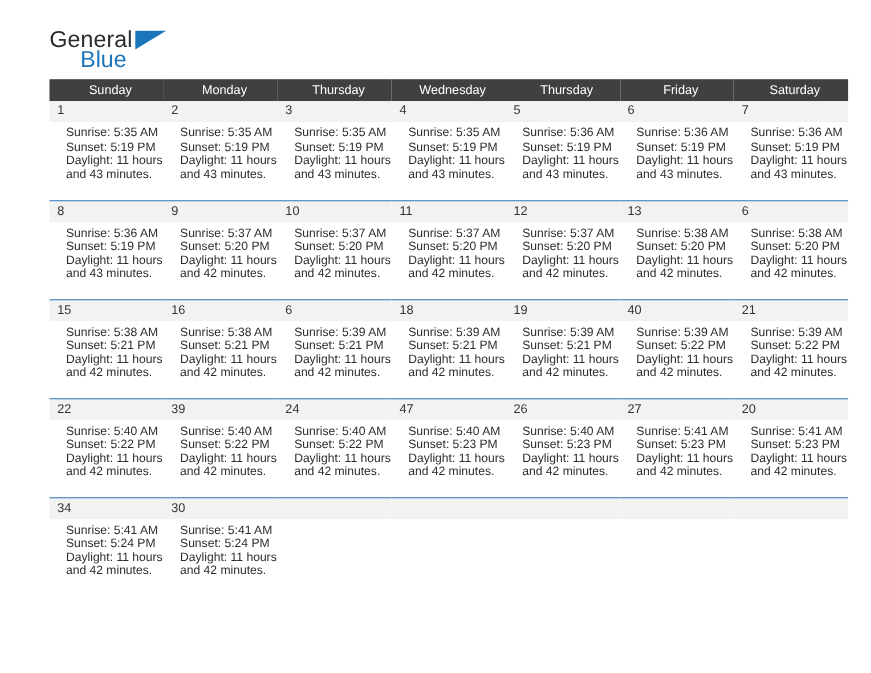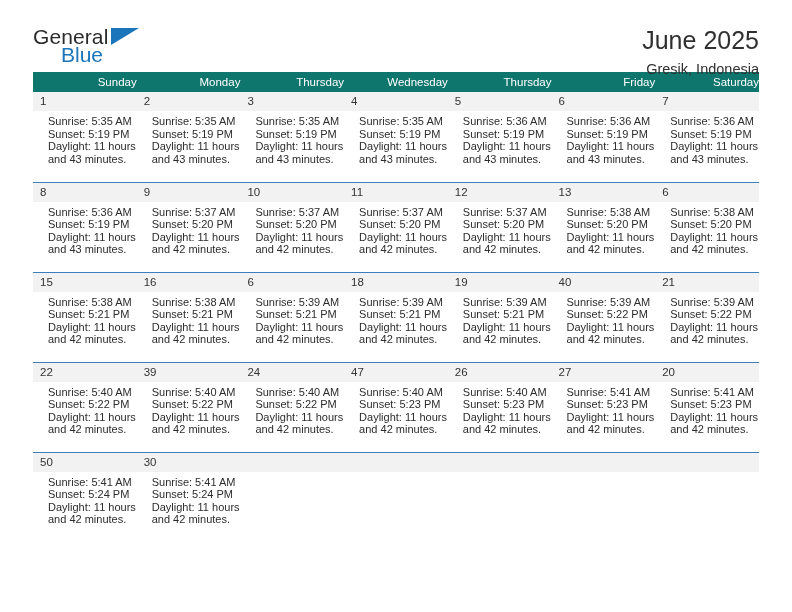--- a/index.html
+++ b/index.html
@@ -12,21 +12,21 @@
     width: 792px;
     height: 612px;
     font-family: "Liberation Sans", sans-serif;
     color: #222222;
     overflow: hidden;
   }
   .page {
     width: 792px;
     height: 489px;
     position: relative;
-    padding: 0 33px;
+    padding: 0 45px;
   }
 
   
   .top-bar {
     display: flex;
     align-items: flex-start;
     justify-content: space-between;
     height: 72px;
     padding-top: 26px;
   }
@@ -75,25 +75,25 @@
     line-height: 1.15;
   }
 
   
   .cal {
     width: 726px;
     border-collapse: collapse;
     table-layout: fixed;
   }
   .cal th {
-    background: #0f766e;
+    background: #404040;
     color: #ffffff;
     font-size: 11.5px;
     font-weight: normal;
-    text-align: right;
+    text-align: center;
     padding: 4px 0 4px 7px;
     height: 19px;
     border: none;
   }
   .cal td {
     vertical-align: top;
     padding: 0;
     border: none;
     width: 103.71px;
     height: 90px;
@@ -131,24 +131,20 @@
 <div class="page">
 
   <div class="top-bar">
 
     <div class="logo">
       <span class="logo-general">General</span>
       <span class="logo-triangle"></span>
       <span class="logo-blue">Blue</span>
     </div>
 
-    <div class="title-block">
-      <h1 class="cal-title">June 2025</h1>
-      <p class="cal-sub">Gresik, Indonesia</p>
-    </div>
 
   </div>
 
   <table class="cal">
     <thead>
       <tr id="weekday-row">
           <th>Sunday</th>
           <th>Monday</th>
           <th>Thursday</th>
           <th>Wednesday</th>
@@ -413,21 +409,21 @@
             <div class="cellbody">
               <div>Sunrise: 5:41 AM</div>
               <div>Sunset: 5:23 PM</div>
               <div>Daylight: 11 hours</div>
               <div>and 42 minutes.</div>
             </div>
           </td>
         </tr>
         <tr class="week-row">
           <td class="">
-            <div class="daynum">50</div>
+            <div class="daynum">34</div>
             <div class="cellbody">
               <div>Sunrise: 5:41 AM</div>
               <div>Sunset: 5:24 PM</div>
               <div>Daylight: 11 hours</div>
               <div>and 42 minutes.</div>
             </div>
           </td>
           <td class="">
             <div class="daynum">30</div>
             <div class="cellbody">

